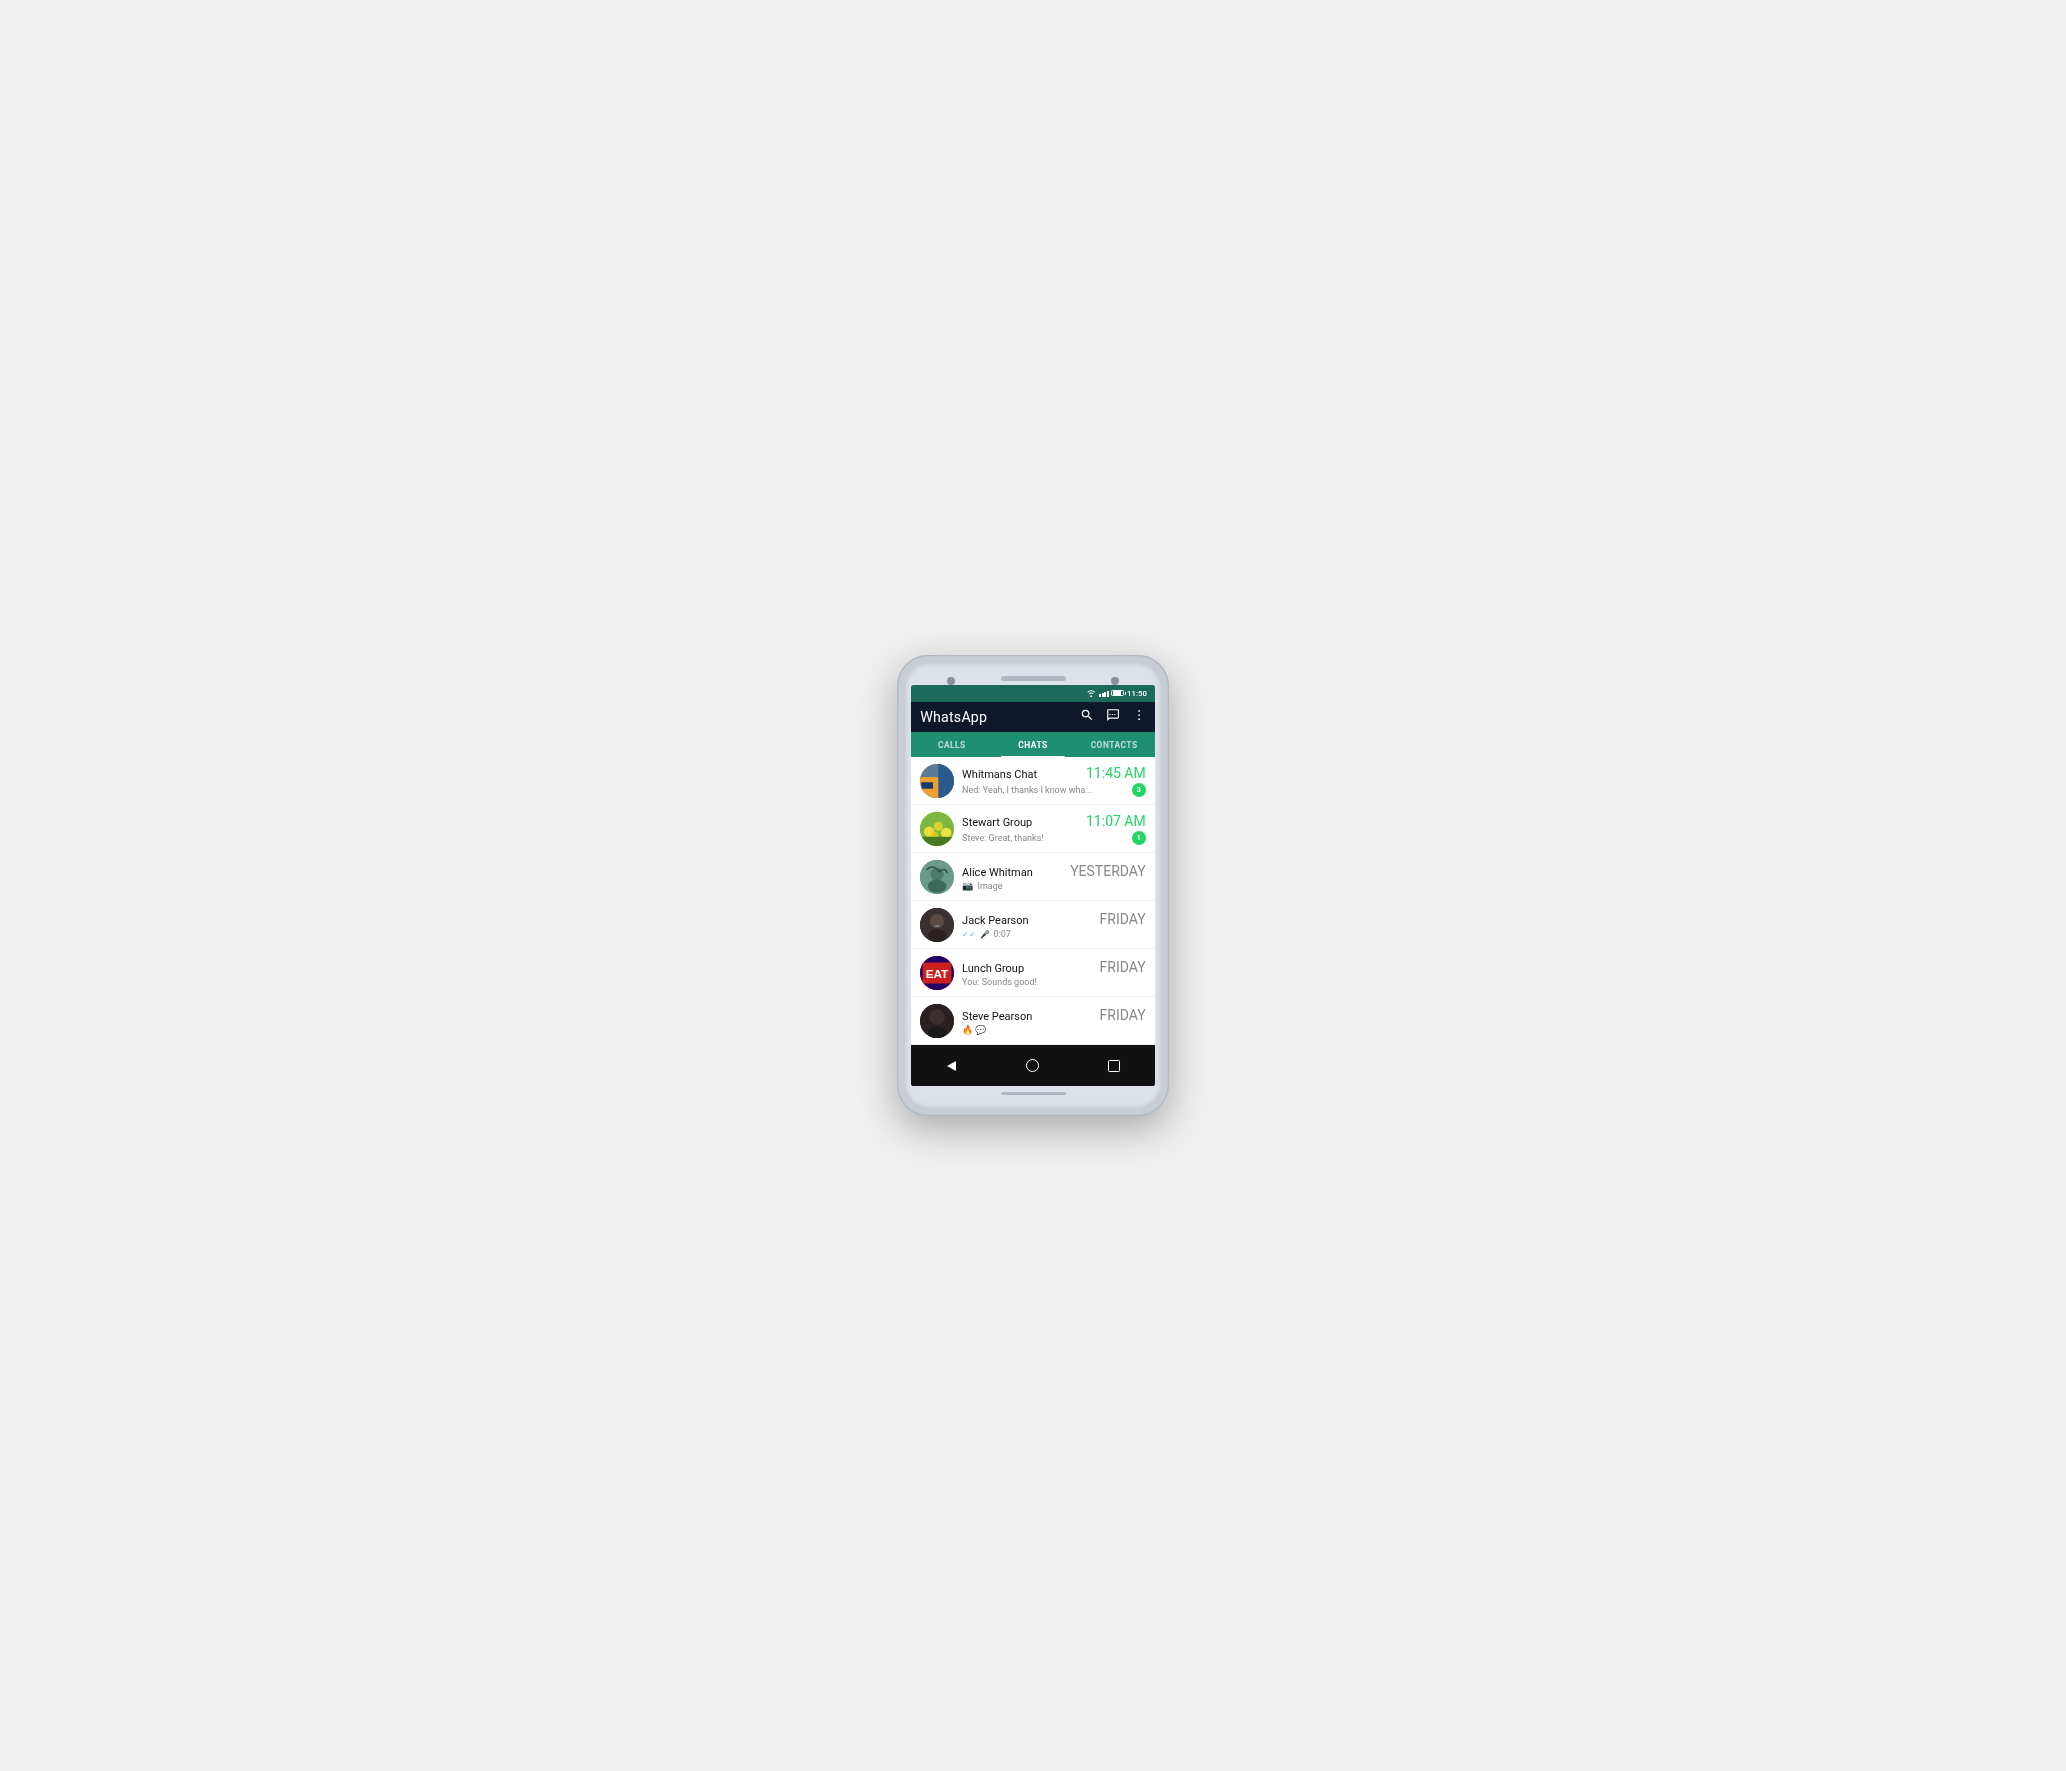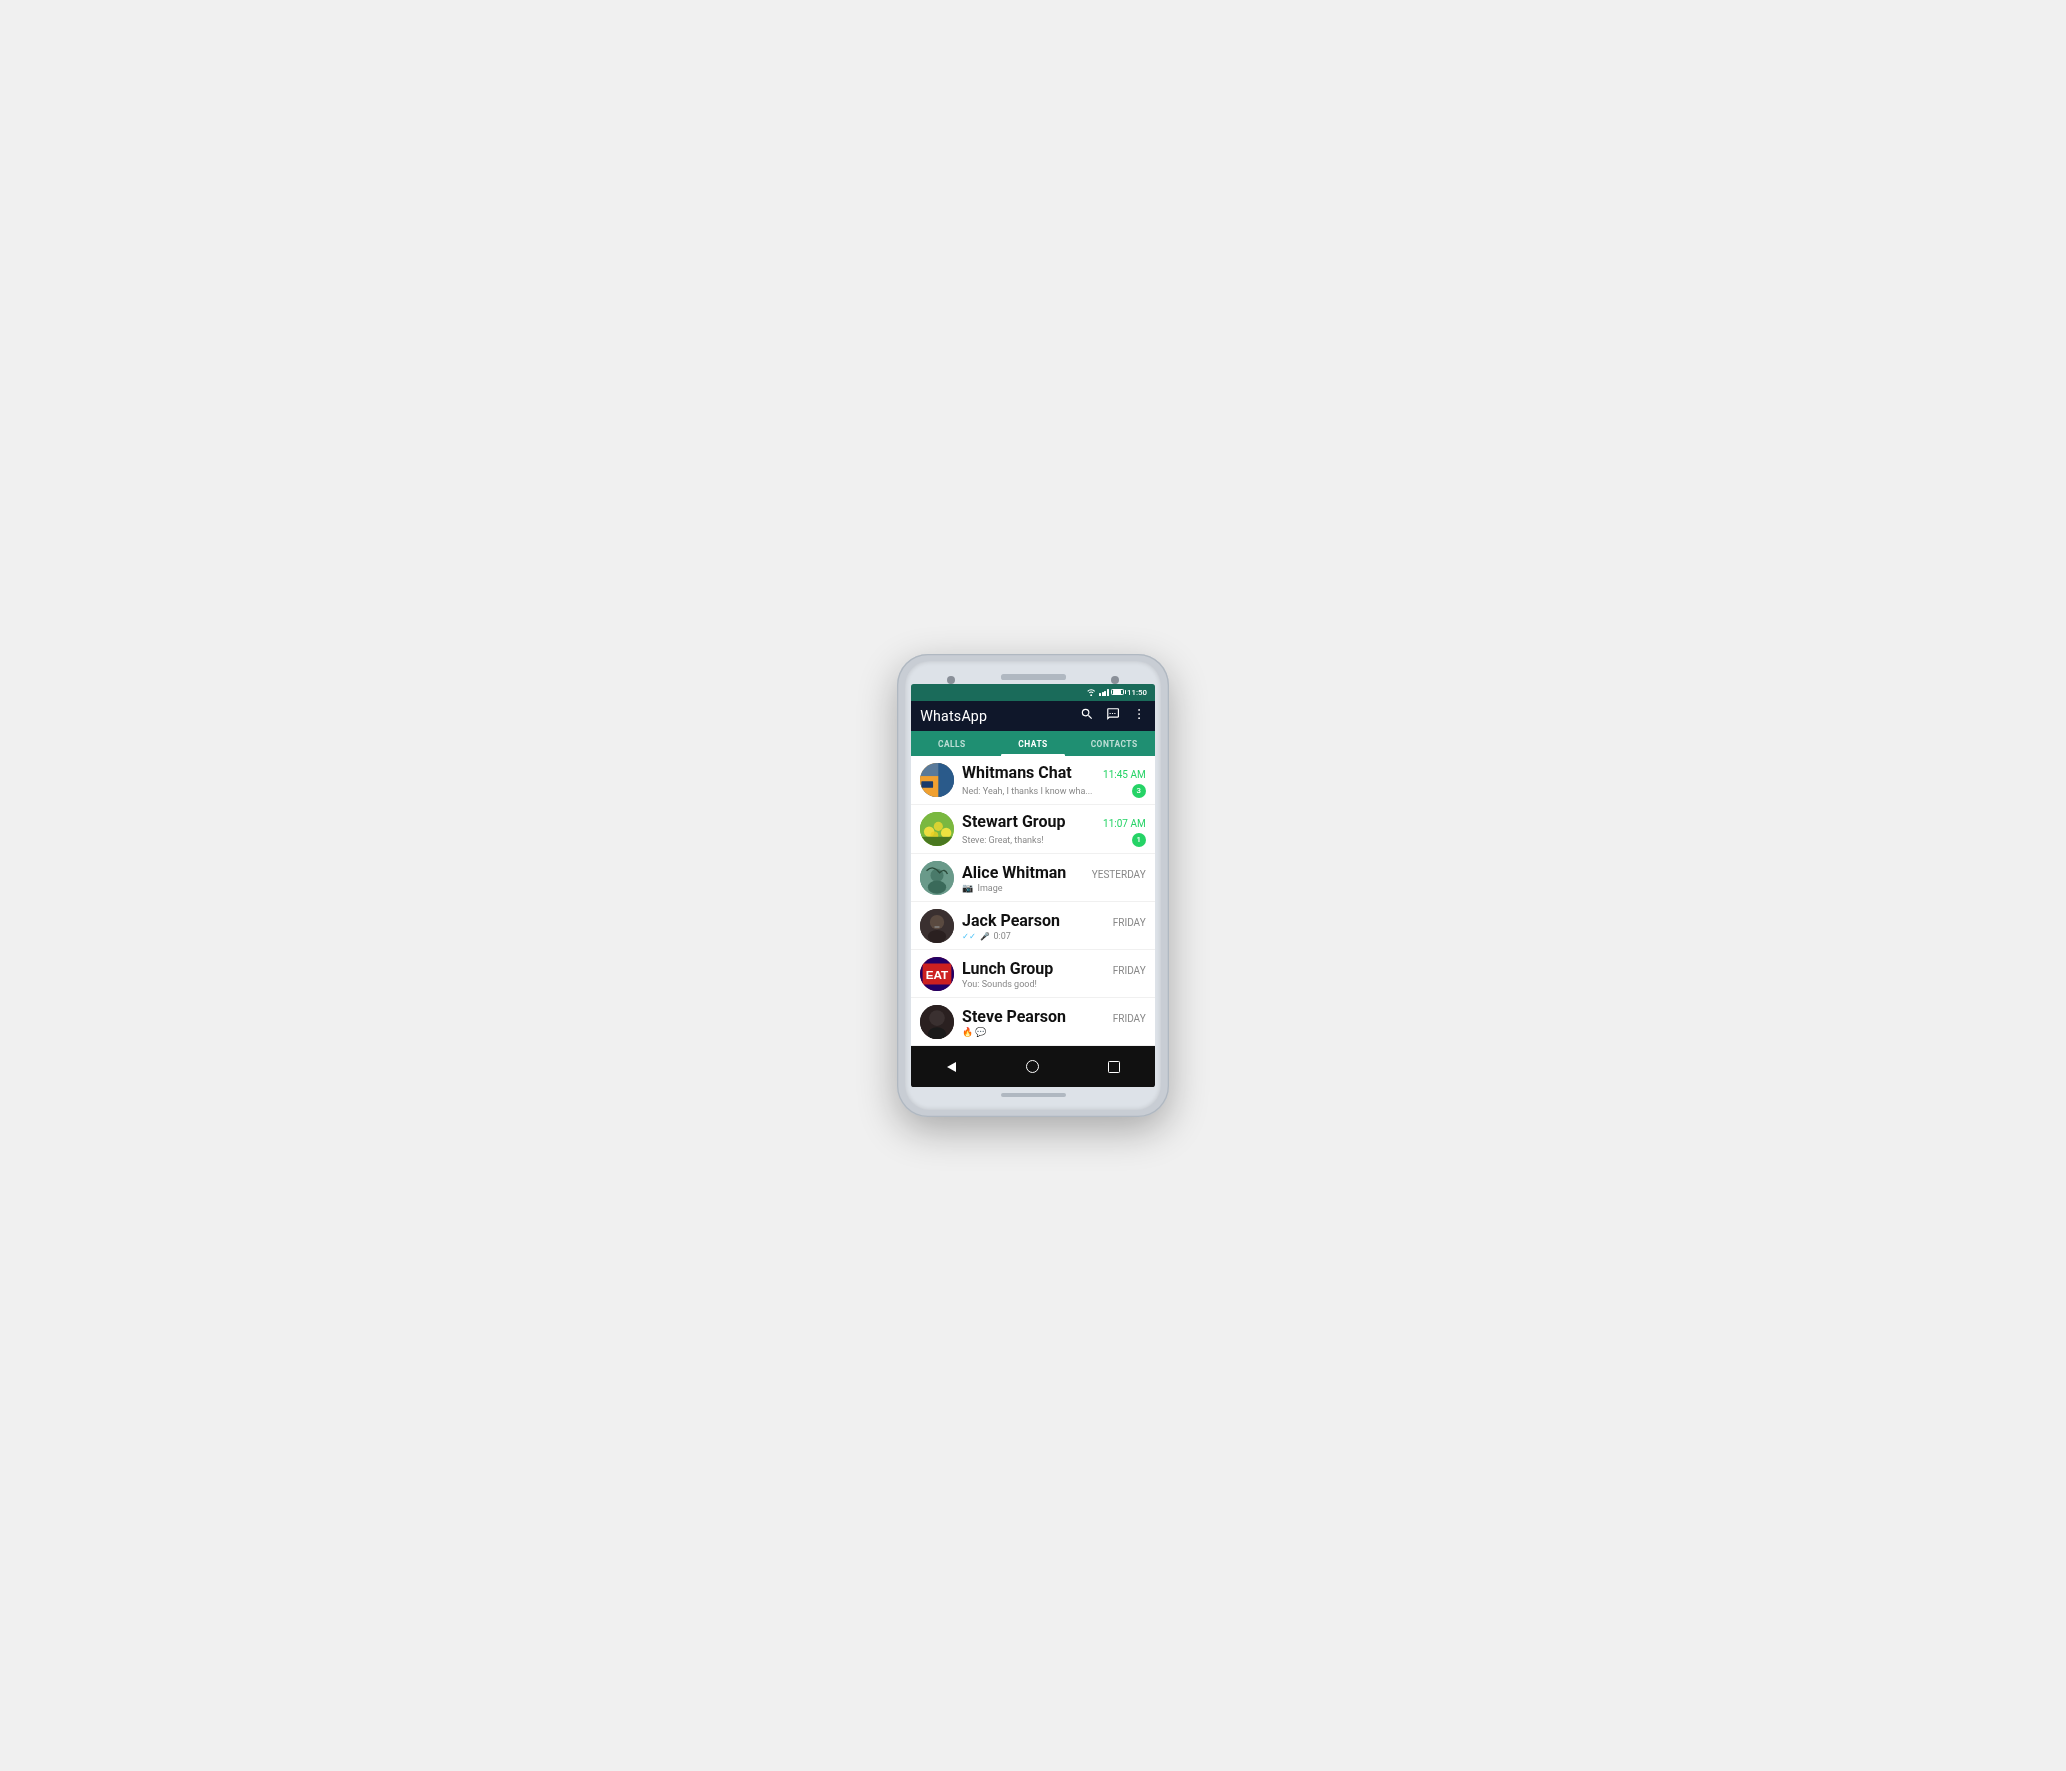--- a/index.html
+++ b/index.html
@@ -251,30 +251,30 @@
     }
 
     .chat-header-row {
       display: flex;
       justify-content: space-between;
       align-items: baseline;
       margin-bottom: 1.9px;
     }
 
     .chat-name {
-      font-size: 16px;
-      font-weight: 700;
+      font-size: 11px;
+      font-weight: 400;
       color: #111;
       white-space: nowrap;
       overflow: hidden;
       text-overflow: ellipsis;
     }
 
     .chat-time {
-      font-size: 10px;
+      font-size: 14px;
       color: #888;
       flex-shrink: 0;
       margin-left: 5.2px;
     }
 
     .chat-time.unread {
       color: #25d366;
     }
 
     .chat-preview-row {

